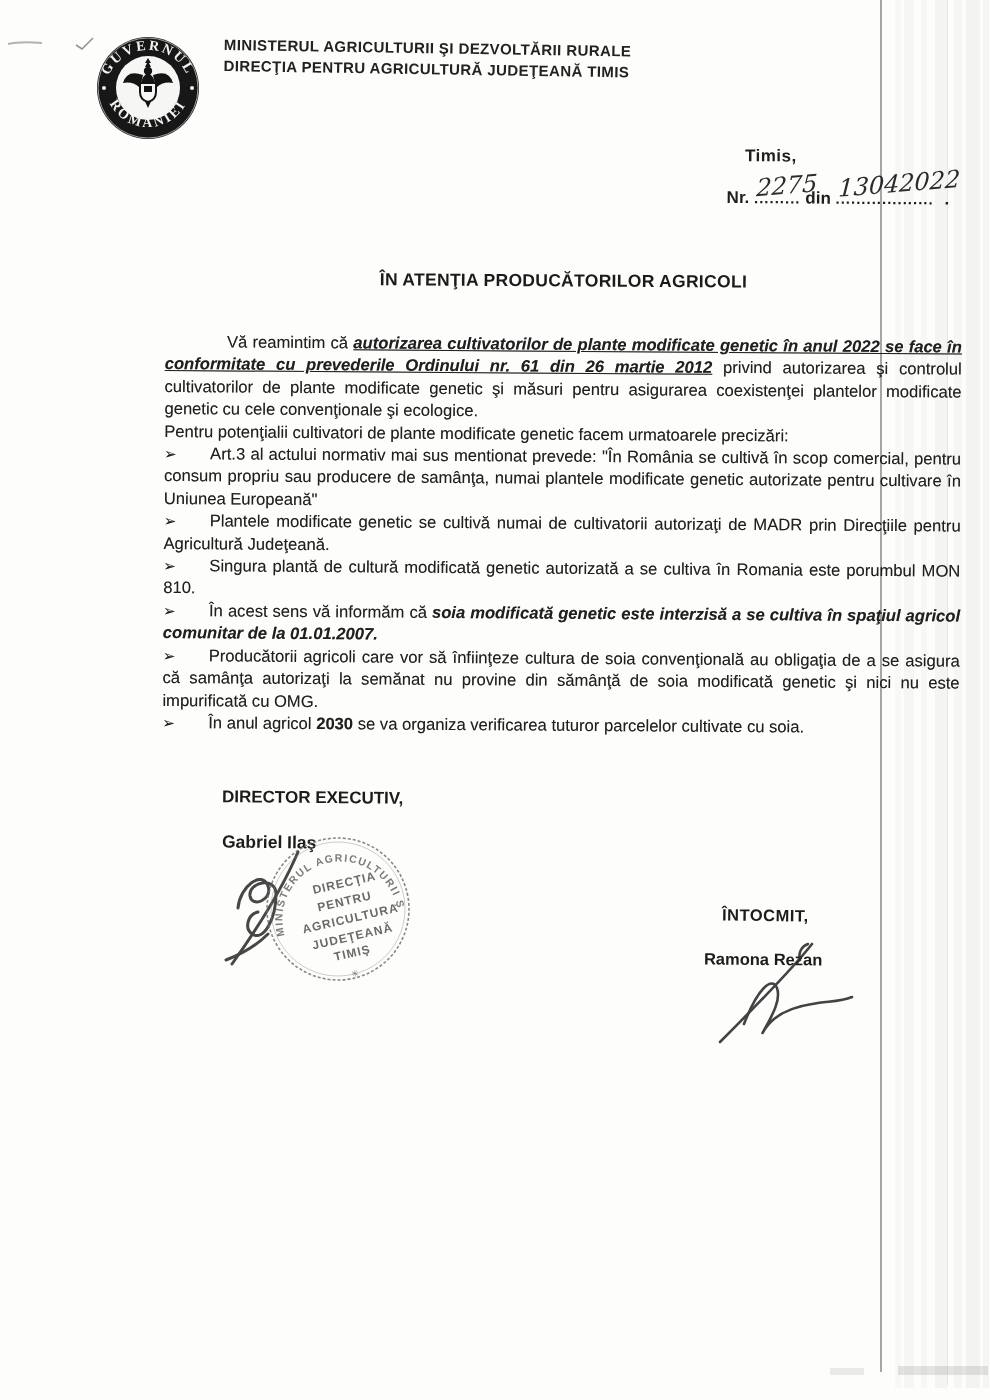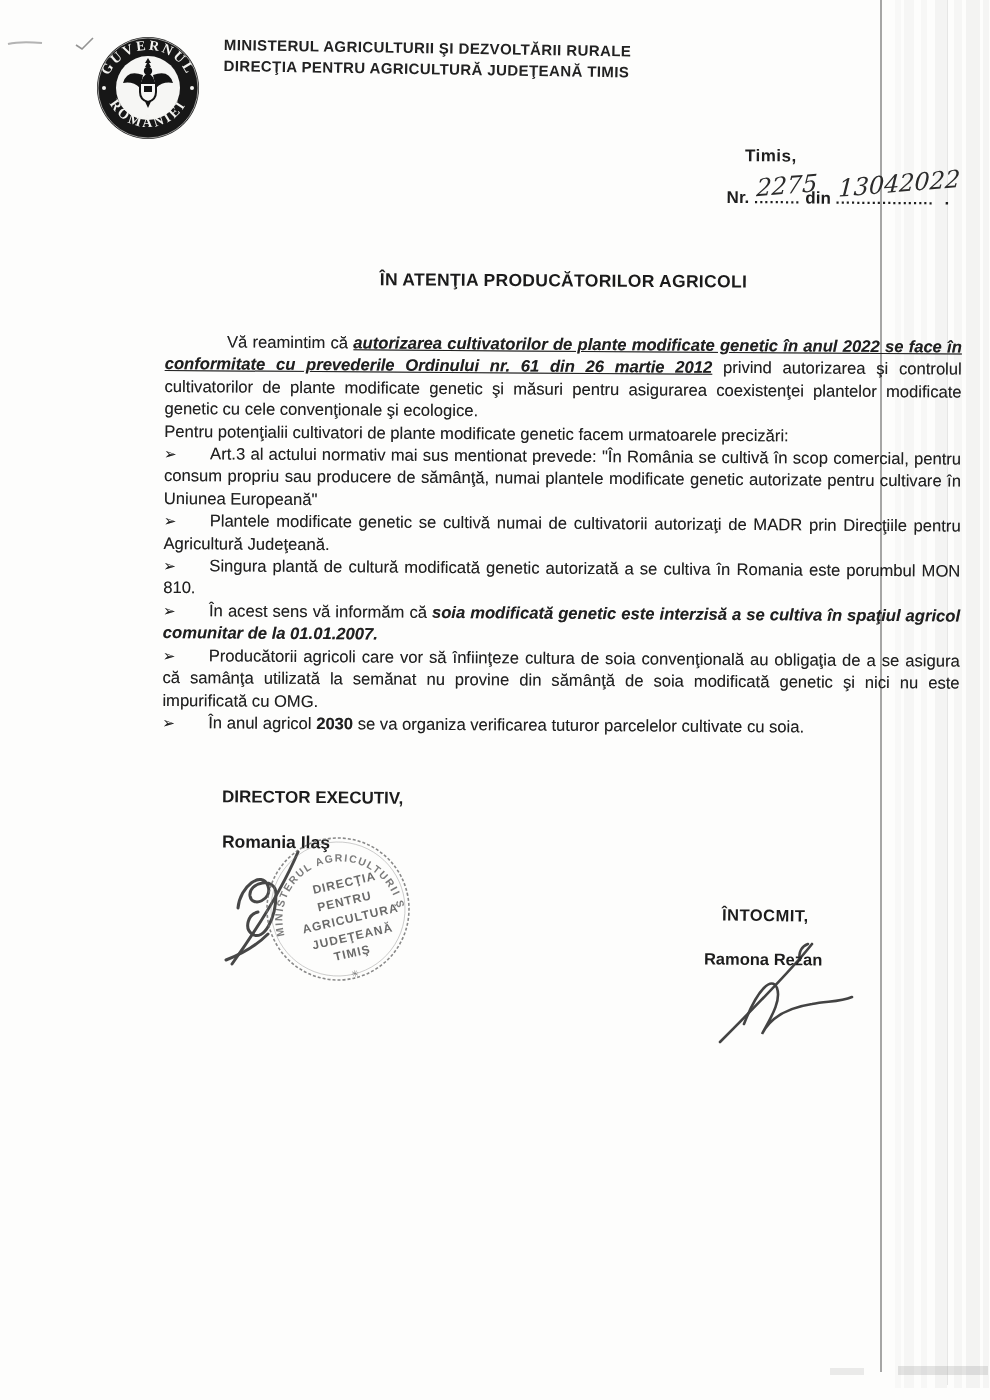--- a/index.html
+++ b/index.html
@@ -155,30 +155,30 @@
       </span>
       <span class="trailing-mark">.</span>
     </div>
   </div>
 
   <div class="title">ÎN ATENŢIA PRODUCĂTORILOR AGRICOLI</div>
 
   <div class="body">
       <p class=" indent"><span>Vă reamintim că </span><span class="b i u">autorizarea cultivatorilor de plante modificate genetic în anul 2022 se face în conformitate cu prevederile Ordinului nr. 61 din 26 martie 2012</span><span> privind autorizarea şi controlul cultivatorilor de plante modificate genetic şi măsuri pentru asigurarea coexistenţei plantelor modificate genetic cu cele convenţionale şi ecologice.</span></p>
       <p class=""><span>Pentru potenţialii cultivatori de plante modificate genetic facem urmatoarele precizări:</span></p>
-      <p class="bullet"><span class="marker">➢</span><span>Art.3 al actului normativ mai sus mentionat prevede: "În România se cultivă în scop comercial, pentru consum propriu sau producere de sămânţă, numai plantele modificate genetic autorizate pentru cultivare în Uniunea Europeană"</span></p>
+      <p class="bullet"><span class="marker">➢</span><span>Art.3 al actului normativ mai sus mentionat prevede: "În România se cultivă în scop comercial, pentru consum propriu sau producere de samânţa, numai plantele modificate genetic autorizate pentru cultivare în Uniunea Europeană"</span></p>
       <p class="bullet"><span class="marker">➢</span><span>Plantele modificate genetic se cultivă  numai de cultivatorii autorizaţi de MADR prin Direcţiile pentru Agricultură Judeţeană.</span></p>
       <p class="bullet"><span class="marker">➢</span><span>Singura plantă de cultură modificată genetic autorizată a se cultiva în Romania este porumbul MON 810.</span></p>
       <p class="bullet"><span class="marker">➢</span><span>În acest sens vă informăm că </span><span class="b i">soia modificată genetic este interzisă a se cultiva în spaţiul agricol comunitar de la 01.01.2007.</span></p>
-      <p class="bullet"><span class="marker">➢</span><span>Producătorii agricoli care vor să înfiinţeze cultura de soia convenţională au obligaţia de a se asigura că samânţa utilizată la semănat nu provine din sămânţă de soia modificată genetic şi nici nu este impurificată cu OMG.</span></p>
+      <p class="bullet"><span class="marker">➢</span><span>Producătorii agricoli care vor să înfiinţeze cultura de soia convenţională au obligaţia de a se asigura că samânţa autorizaţi la semănat nu provine din sămânţă de soia modificată genetic şi nici nu este impurificată cu OMG.</span></p>
       <p class="bullet"><span class="marker">➢</span><span>În anul agricol </span><span class="b">2030</span><span> se va organiza verificarea tuturor parcelelor cultivate cu soia.</span></p>
     </div>
 
   <div class="sig-label director-label">DIRECTOR EXECUTIV,</div>
-  <div class="sig-label director-name">Romania Ilaş</div>
+  <div class="sig-label director-name">Gabriel Ilaş</div>
 
   <svg class="gabriel-sig" width="120" height="130" viewBox="0 0 120 130">
     <g stroke="#2f2f2f" stroke-width="3" fill="none" stroke-linecap="round" opacity=".88">
       <path d="M86,10 C74,38 50,80 20,122"></path>
       <path d="M26,66 C28,44 50,28 56,44 C61,58 40,66 38,54 C36,40 64,34 64,52 C64,76 52,100 40,92 C32,86 36,72 46,70"></path>
       <path d="M14,118 C30,112 44,104 56,92"></path>
     </g>
   </svg>
 
   <svg class="stamp" width="152" height="152" viewBox="0 0 152 152">

